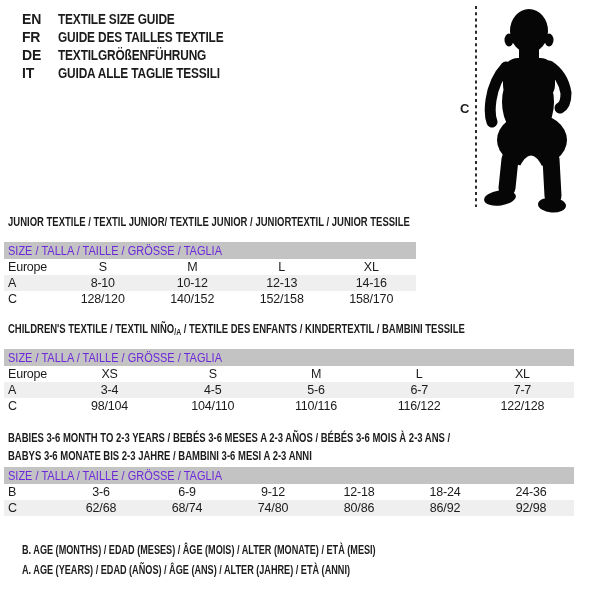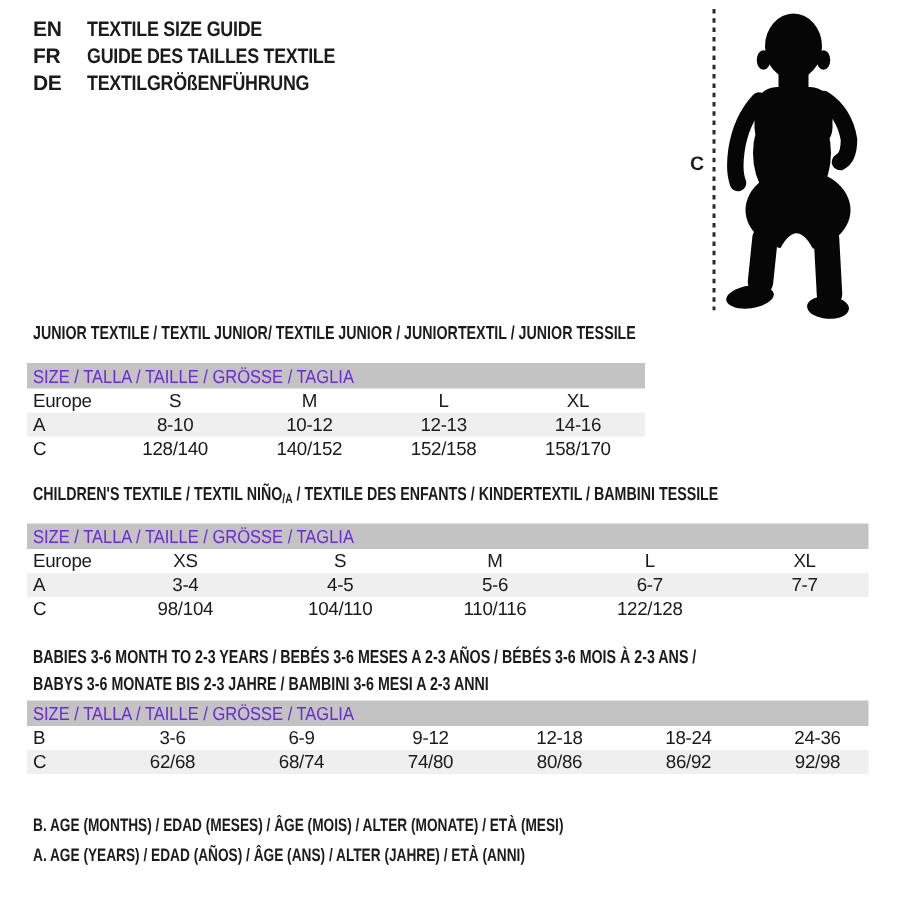--- a/index.html
+++ b/index.html
@@ -16,21 +16,21 @@
   .langs{position:absolute;left:22px;top:10px;}
   .lang-row{display:flex;height:18px;line-height:18px;font-size:14px;font-weight:bold;letter-spacing:-0.2px;}
   .lang-code{width:36px;}
 
   
   .dash-line{position:absolute;left:474px;top:6px;}
   .c-label{position:absolute;left:460px;top:101px;font-size:13px;font-weight:bold;}
   .baby{position:absolute;left:482px;top:2px;}
 
   
-  .tbl{position:absolute;left:18px;}
+  .tbl{position:absolute;left:4px;}
   .t-title{font-size:12.5px;font-weight:bold;line-height:14px;height:27px;padding-left:4px;white-space:nowrap;}
   .t-title-2l{font-size:12.5px;font-weight:bold;line-height:18px;height:38px;padding-left:4px;white-space:nowrap;}
   .t-title-2l .line{display:block;height:18px;}
   .t-sub{font-size:9px;vertical-align:-2px;}
   .size-bar{height:17px;background:#c3c3c3;display:flex;align-items:center;
             padding-left:4px;font-size:12.5px;color:#6d28d9;box-sizing:border-box;}
   .trow{display:grid;height:16px;align-items:center;font-size:12.5px;letter-spacing:-0.2px;}
   .cols-4{grid-template-columns:54px repeat(4,1fr);}
   .cols-5{grid-template-columns:54px repeat(5,1fr);}
   .cols-6{grid-template-columns:54px repeat(6,1fr);}
@@ -53,20 +53,24 @@
       <span class="lang-code">EN</span>
       <span class="sq85">TEXTILE SIZE GUIDE</span>
     </div>
     <div class="lang-row">
       <span class="lang-code">FR</span>
       <span class="sq85">GUIDE DES TAILLES TEXTILE</span>
     </div>
     <div class="lang-row">
       <span class="lang-code">DE</span>
       <span class="sq85">TEXTILGRÖßENFÜHRUNG</span>
+    </div>
+    <div class="lang-row">
+      <span class="lang-code">IT</span>
+      <span class="sq85">GUIDA ALLE TAGLIE TESSILI</span>
     </div>
   </div>
 
   <svg class="dash-line" width="4" height="201">
     <line x1="2" y1="0" x2="2" y2="201" stroke="#2a2a2a" stroke-width="2" stroke-dasharray="3 3.2"></line>
   </svg>
   <div class="c-label">C</div>
 
   <svg class="baby" width="112" height="212" viewBox="0 0 112 212">
     <g fill="#060606" stroke="none">
@@ -109,21 +113,21 @@
     </div>
     <div class="trow cols-4 stripe">
       <span class="lbl">A</span>
       <span class="cell">8-10</span>
       <span class="cell">10-12</span>
       <span class="cell">12-13</span>
       <span class="cell">14-16</span>
     </div>
     <div class="trow cols-4">
       <span class="lbl">C</span>
-      <span class="cell">128/140</span>
+      <span class="cell">128/120</span>
       <span class="cell">140/152</span>
       <span class="cell">152/158</span>
       <span class="cell">158/170</span>
     </div>
   </div>
 
   <div class="tbl w2" style="top:322px;">
     <div class="t-title">
       <span class="sq76"><span>CHILDREN'S TEXTILE / TEXTIL NIÑO</span><span class="t-sub">/A</span><span> / TEXTILE DES ENFANTS / KINDERTEXTIL / BAMBINI TESSILE</span></span>
     </div>
@@ -144,20 +148,21 @@
       <span class="cell">4-5</span>
       <span class="cell">5-6</span>
       <span class="cell">6-7</span>
       <span class="cell">7-7</span>
     </div>
     <div class="trow cols-5">
       <span class="lbl">C</span>
       <span class="cell">98/104</span>
       <span class="cell">104/110</span>
       <span class="cell">110/116</span>
+      <span class="cell">116/122</span>
       <span class="cell">122/128</span>
     </div>
   </div>
 
   <div class="tbl w2" style="top:429px;">
     <div class="t-title-2l">
       <span class="line"><span class="sq76">BABIES 3-6 MONTH TO 2-3 YEARS / BEBÉS 3-6 MESES A 2-3 AÑOS / BÉBÉS 3-6 MOIS À 2-3 ANS /</span></span>
       <span class="line"><span class="sq76">BABYS 3-6 MONATE BIS 2-3 JAHRE / BAMBINI 3-6 MESI A 2-3 ANNI</span></span>
     </div>
     <div class="size-bar w2">

